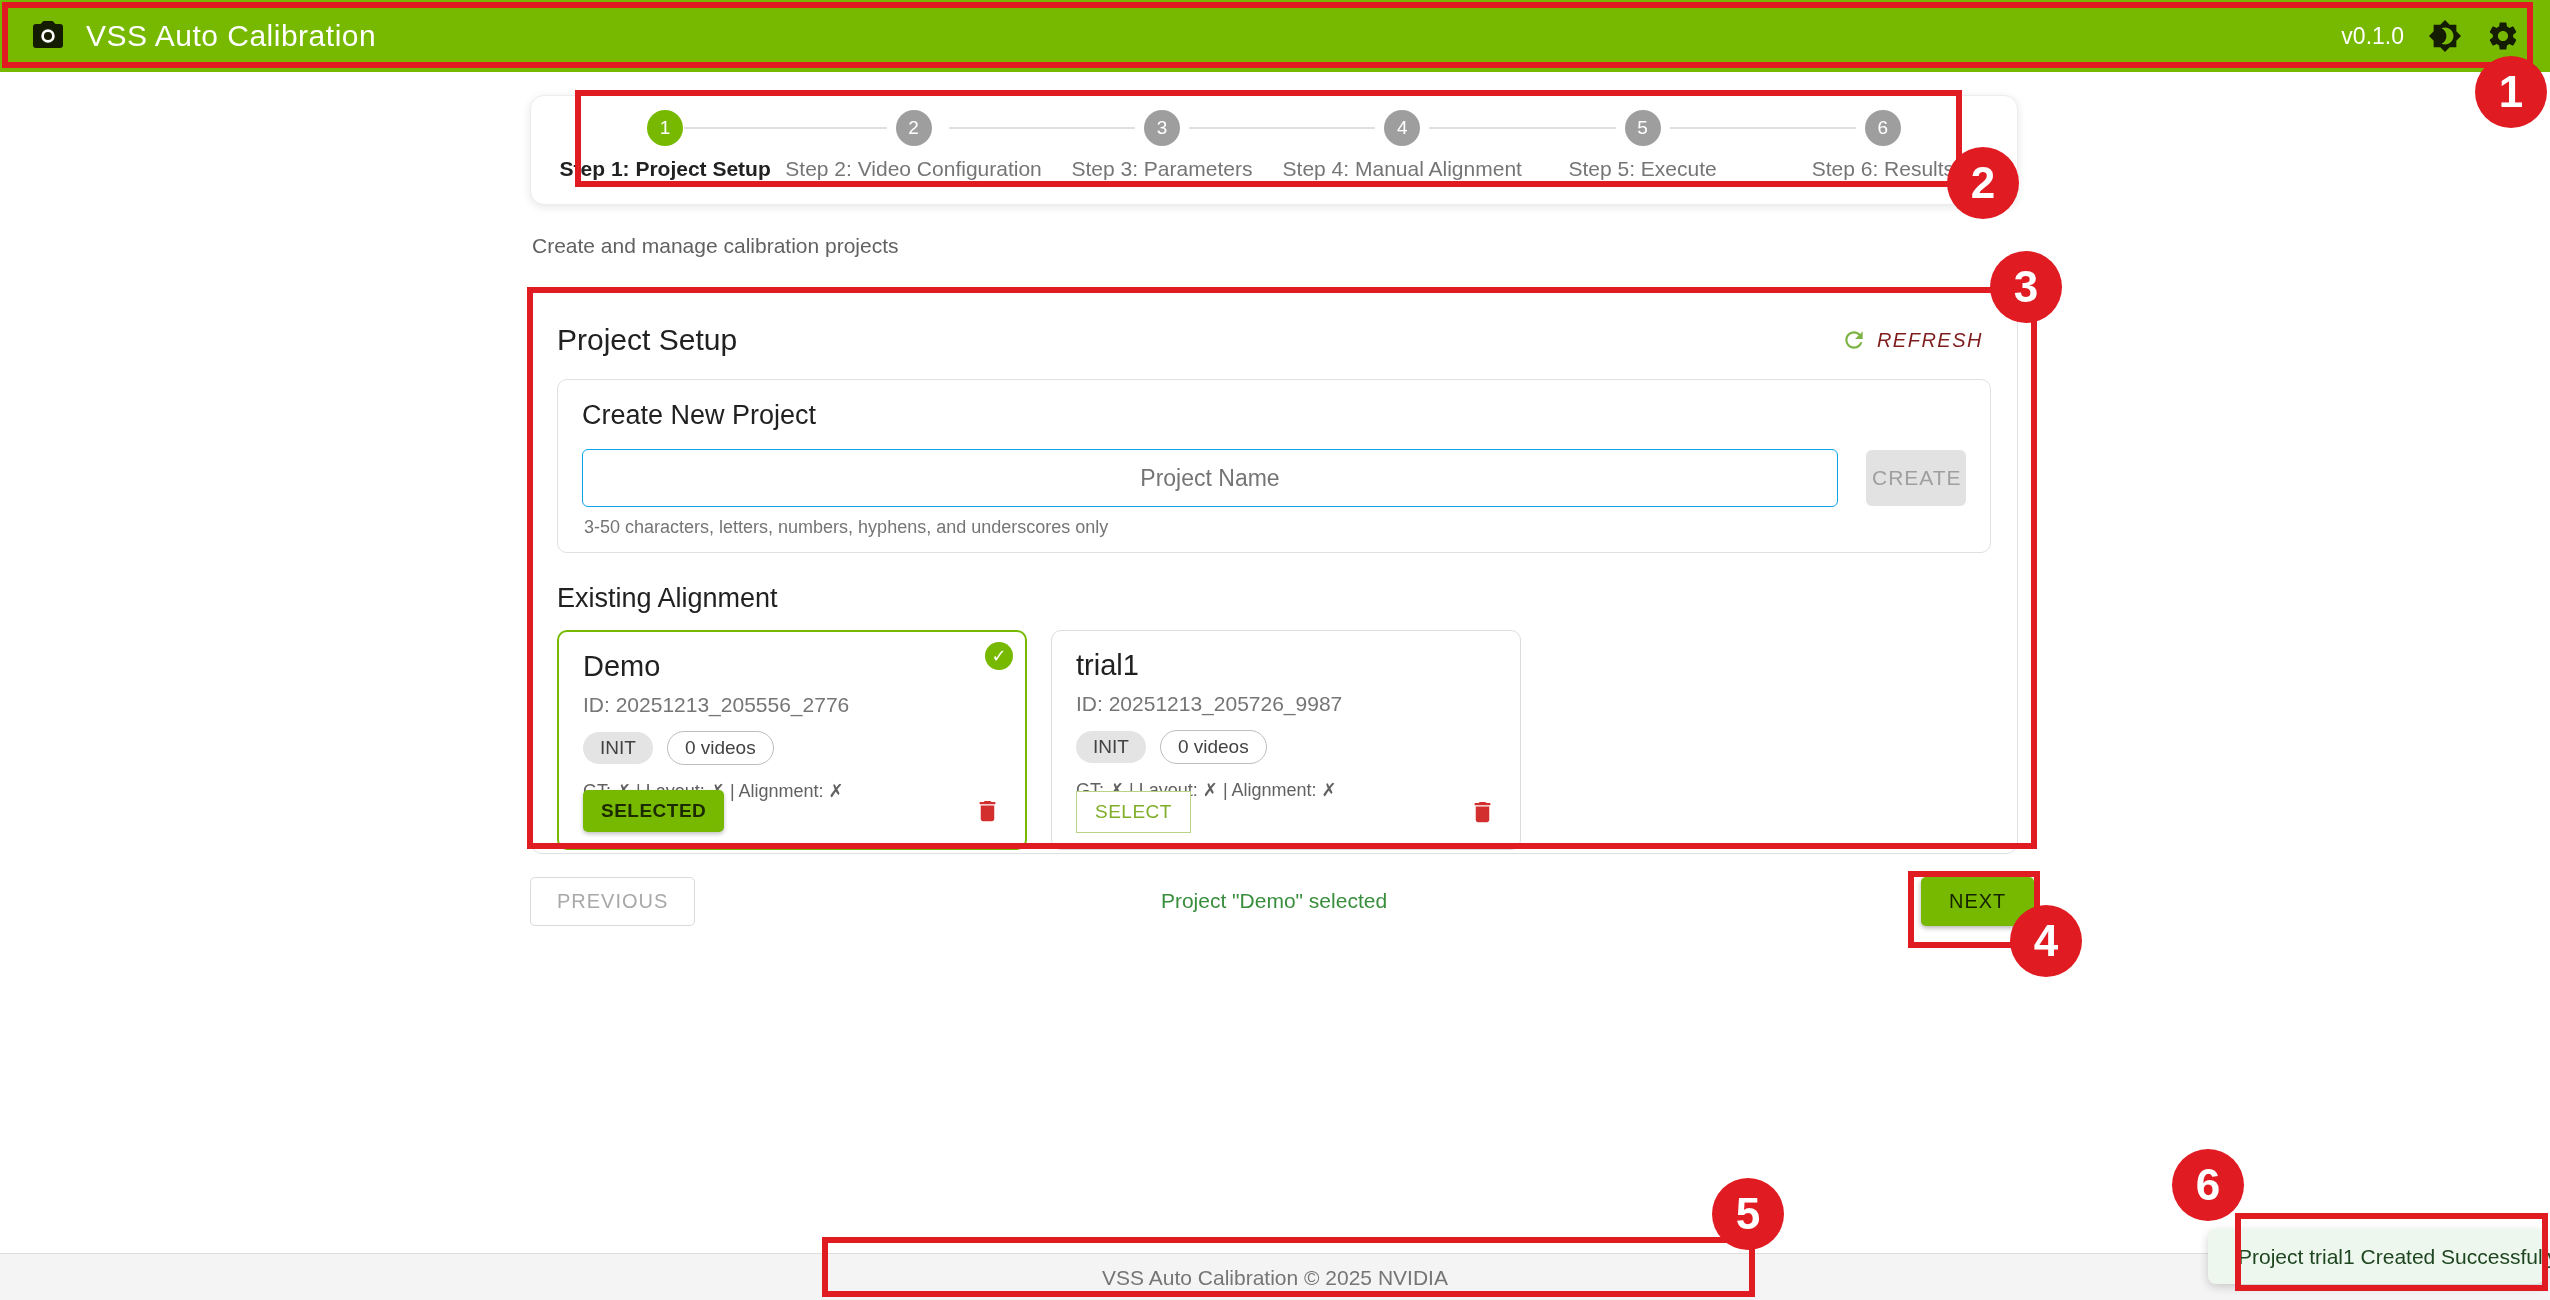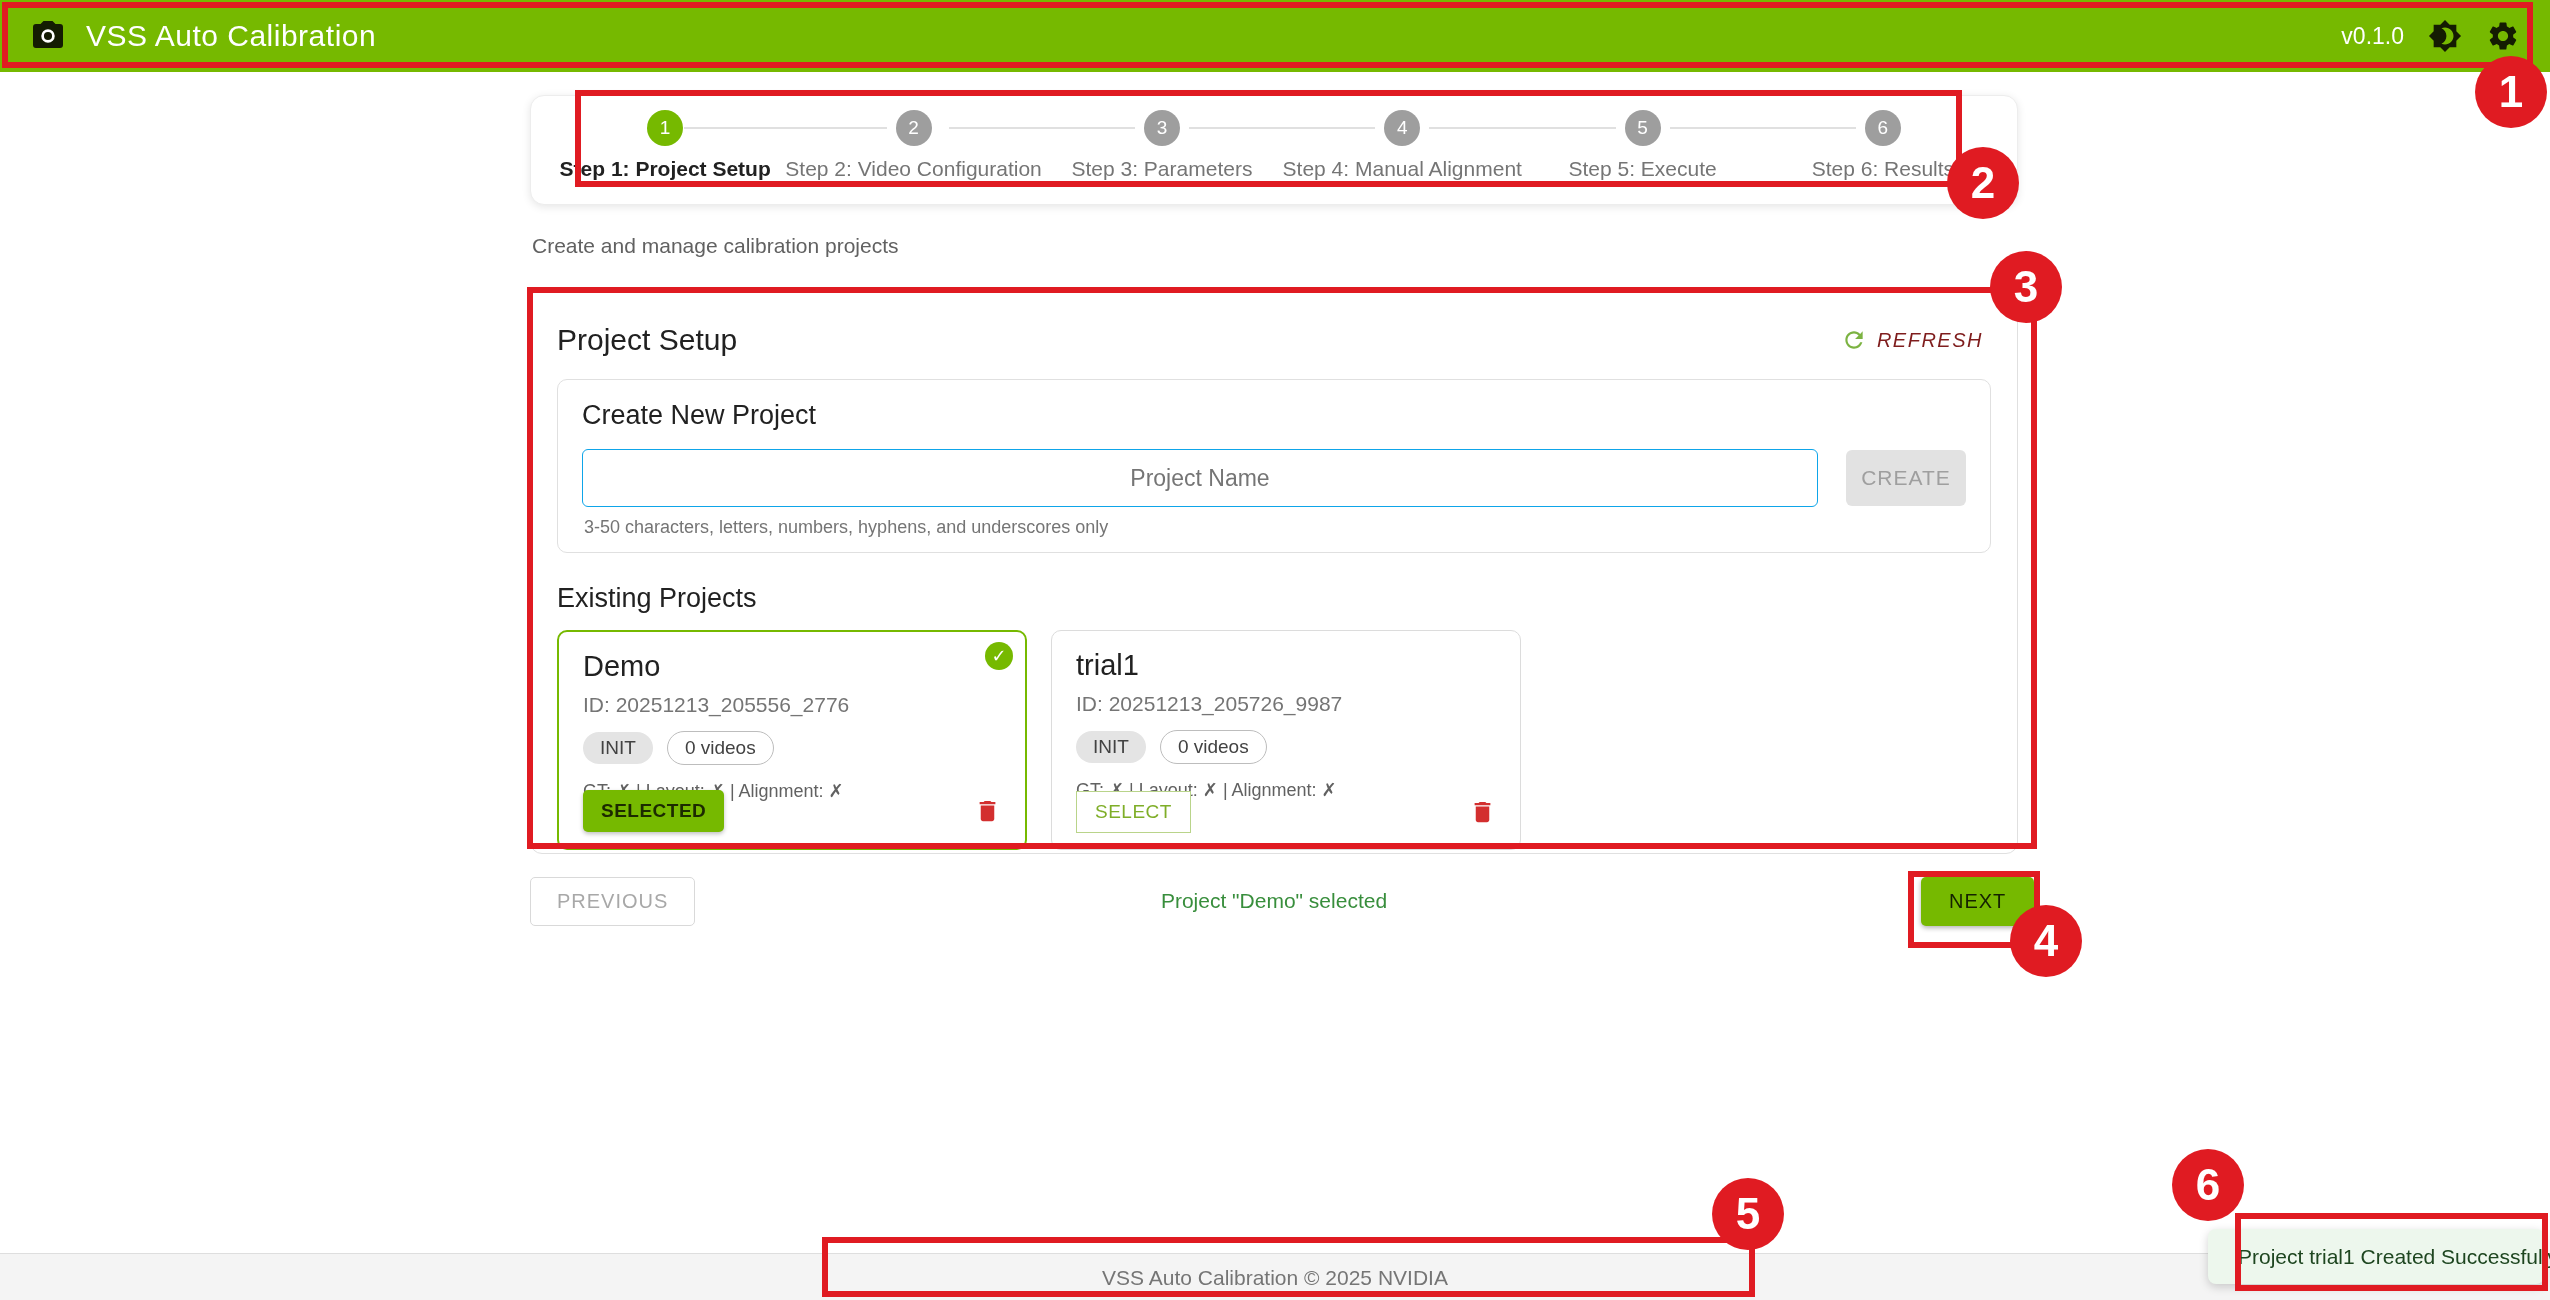--- a/index.html
+++ b/index.html
@@ -40,21 +40,21 @@
                font-family:inherit;padding:6px 8px;font-style:italic;}
   .refresh-btn svg{width:26px;height:26px;}
 
   .create-section{margin-top:20px;border:1px solid #e0e0e0;border-radius:10px;
                   box-sizing:border-box;padding:20px 24px 14px 24px;}
   .create-title{font-size:27px;color:#212121;}
   .create-row{display:flex;align-items:center;margin-top:18px;}
   .name-input{flex:1;height:58px;border:1px solid #0ea5e9;border-radius:6px;font-size:23px;
               padding:0 20px;color:#212121;font-family:Liberation Sans, sans-serif;box-sizing:border-box;outline:none;text-align:center;}
   .name-input::placeholder{color:#757575;}
-  .create-btn{width:120px;height:56px;margin-left:28px;background:#e2e2e2;color:#9f9f9f;
+  .create-btn{width:100px;height:56px;margin-left:28px;background:#e2e2e2;color:#9f9f9f;
               border:none;border-radius:6px;font-size:21px;letter-spacing:1px;
               font-family:inherit;cursor:default;}
   .helper-text{margin-top:10px;font-size:18px;color:#757575;padding-left:2px;}
 
   .existing-title{margin-top:30px;font-size:27px;color:#212121;}
   .cards-row{display:flex;gap:24px;margin-top:16px;}
   .proj-card{width:470px;height:220px;border-radius:10px;box-sizing:border-box;
              padding:18px 24px;position:relative;background:#fff;}
   .proj-card.selected{border:2px solid #76b900;}
   .proj-card.normal{border:1px solid #dcdcdc;}
@@ -168,21 +168,21 @@
 
     <div class="create-section">
       <div class="create-title">Create New Project</div>
       <div class="create-row">
         <input class="name-input" type="text" placeholder="Project Name" style="">
         <button class="create-btn">CREATE</button>
       </div>
       <div class="helper-text">3-50 characters, letters, numbers, hyphens, and underscores only</div>
     </div>
 
-    <div class="existing-title">Existing Projects</div>
+    <div class="existing-title">Existing Alignment</div>
 
     <div class="cards-row">
 
       <div class="proj-card selected">
         <div class="check-badge">✓</div>
         <div class="proj-name">Demo</div>
         <div class="proj-id">ID: 20251213_205556_2776</div>
         <div class="chip-row">
           <span class="chip filled">INIT</span>
           <span class="chip outlined">0 videos</span>

